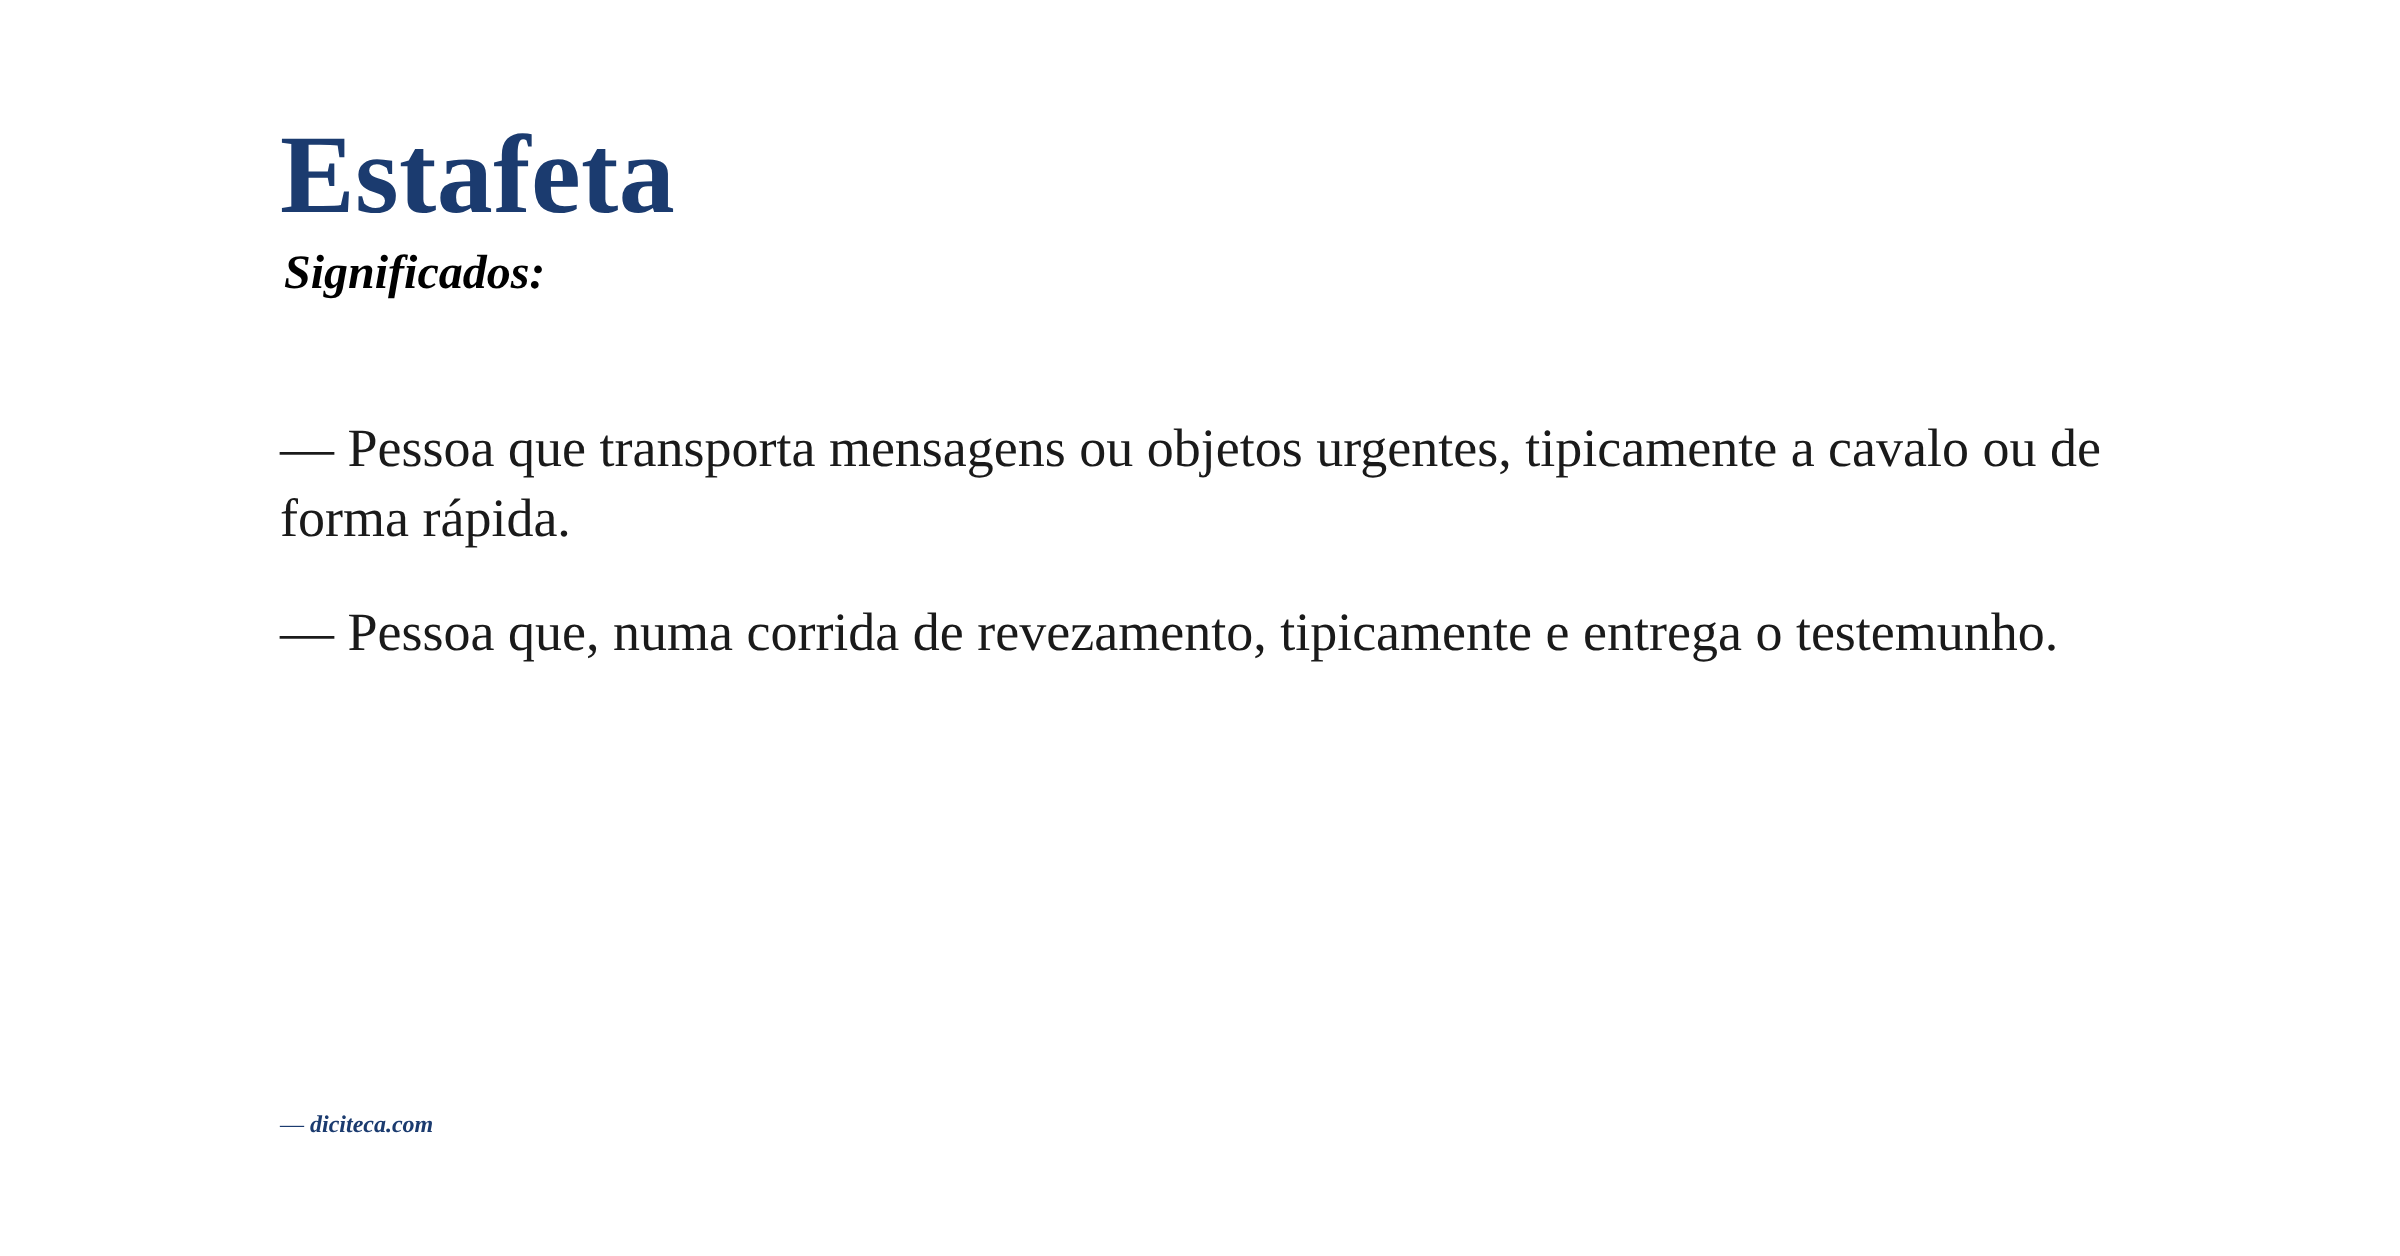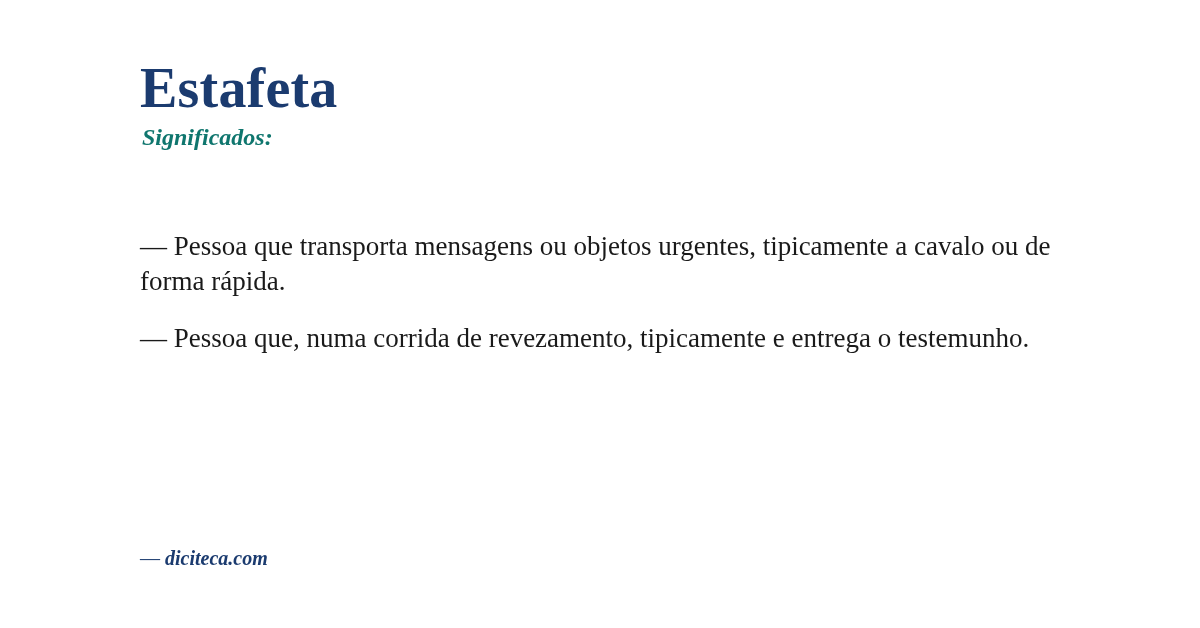--- a/index.html
+++ b/index.html
@@ -27,46 +27,46 @@
     line-height: 1.08;
     color: #1b3b6f;
     letter-spacing: 0.2px;
     margin: 0;
   }
   .subtitle {
     font-family: "Liberation Serif", "DejaVu Serif", serif;
     font-style: italic;
     font-weight: bold;
     font-size: 24px;
-    color: #0f766e;
+    color: #000000;
     margin: 6px 0 0 2px;
   }
   .definitions {
-    margin-top: 78px;
+    margin-top: 56px;
   }
   .definition {
     font-family: "Liberation Serif", "DejaVu Serif", serif;
     font-size: 27px;
     line-height: 1.28;
     color: #1a1a1a;
     margin: 0 0 22px 0;
     max-width: 945px;
     text-indent: 0;
   }
   .definition .dash {
     color: #1a1a1a;
   }
   .source {
     position: absolute;
     left: 140px;
     bottom: 58px;
     font-family: "Liberation Serif", "DejaVu Serif", serif;
     font-style: italic;
     font-weight: bold;
-    font-size: 20px;
+    font-size: 12px;
     color: #1b3b6f;
   }
   .source .src-dash {
     font-style: normal;
     font-weight: normal;
   }
 </style>
 </head>
 <body>
 

